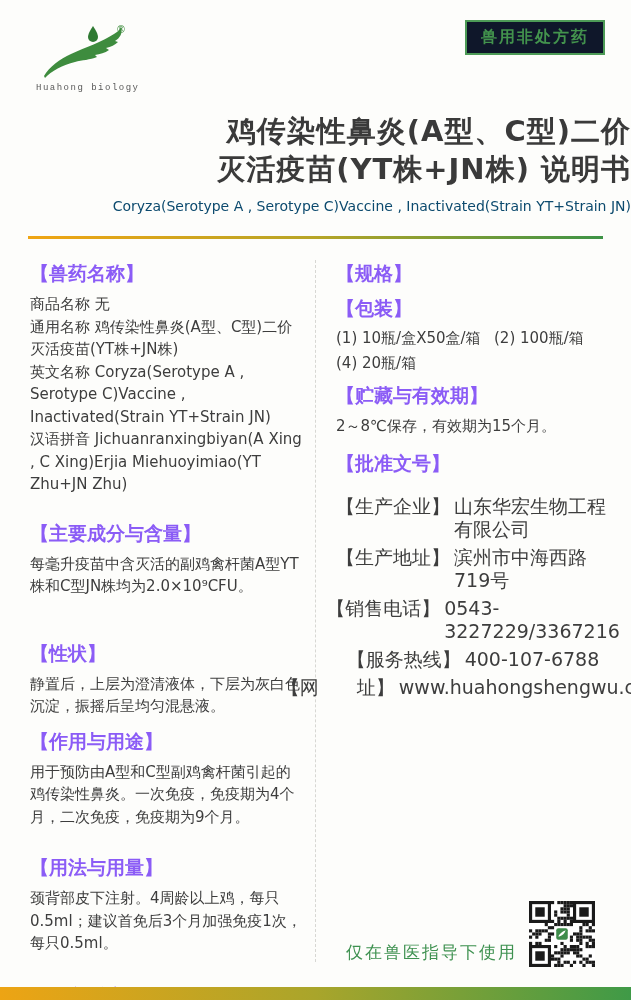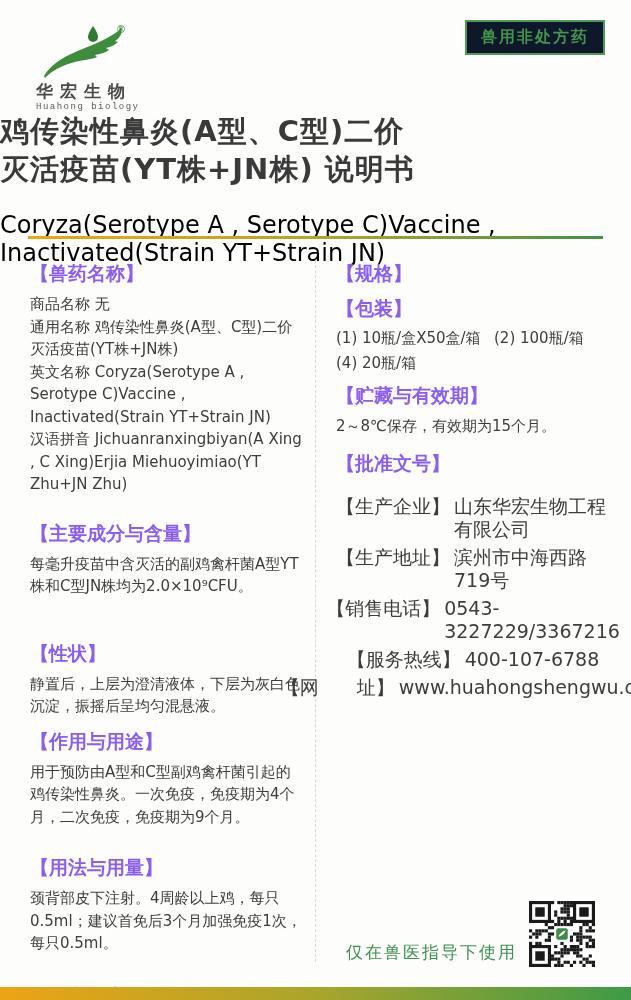--- a/index.html
+++ b/index.html
@@ -19,23 +19,23 @@
   .logo-cn { font-size: 17px; font-weight: 700; letter-spacing: 7px; color: #4b4b4b; line-height: 1.1; }
   .logo-en { font-size: 9px; color: #5a5a5a; letter-spacing: 1.5px; font-family: Liberation Mono, monospace; margin-top: 1px; }
 
   .badge {
     position: absolute; right: 26px; top: 20px;
     border: 2px solid #4D9B57; color: #43934D;
     font-size: 16px; font-weight: 600; letter-spacing: 2px;
     padding: 5px 14px; background: #0f172a;
   }
 
-  .title-block { position: absolute; top: 112px; left: 0; width: 100%; text-align: left; }
+  .title-block { position: absolute; top: 112px; left: 0; width: 100%; text-align: right; }
   .title-line { font-size: 29px; font-weight: 700; color: #3a3a3a; line-height: 1.32; letter-spacing: 1px; }
-  .subtitle-en { font-size: 24px; color: #000000; margin-top: 22px; letter-spacing: 0px; }
+  .subtitle-en { font-size: 14px; color: #0c4a6e; margin-top: 9px; letter-spacing: 0px; }
 
   .title-divider {
     position: absolute; left: 28px; right: 28px; top: 236px; height: 3px;
     background: linear-gradient(90deg, #F0A513, #B7A527, #3D9346);
   }
 
   
   .col { position: absolute; top: 262px; width: 274px; }
   .col-left  { left: 30px; }
   .col-right { left: 336px; }
@@ -79,21 +79,20 @@
   <div class="logo">
     <div class="leaf-wrap">
       <span class="icon">
         <svg width="104" height="58" viewBox="0 0 104 58">
           <path d="M8,52 C13,43 24,35 35,30 C50,23 66,18 78,10 C81,8 84,6 85,3 C87,9 84,14 79,17 L82,18 C79,21 75,23 70,24 L73,26 C69,29 64,30 59,31 L61,33 C54,36 46,36 39,38 C27,41 15,47 9,54 Z" fill="#3E8C3E"></path>
           <path d="M57,2 C57,2 52,9 52,13 a5,5 0 0 0 10,0 C62,9 57,2 57,2 Z" fill="#2F7A33"></path>
         </svg>
       </span>
       <span class="reg">®</span>
     </div>
-    <div class="logo-cn">华宏生物</div>
     <div class="logo-en">Huahong biology</div>
   </div>
 
   <div class="badge">兽用非处方药</div>
 
   <div class="title-block">
     <div class="title-line">鸡传染性鼻炎(A型、C型)二价</div>
     <div class="title-line">灭活疫苗(YT株+JN株) 说明书</div>
     <div class="subtitle-en">Coryza(Serotype A , Serotype C)Vaccine , Inactivated(Strain YT+Strain JN)</div>
   </div>

